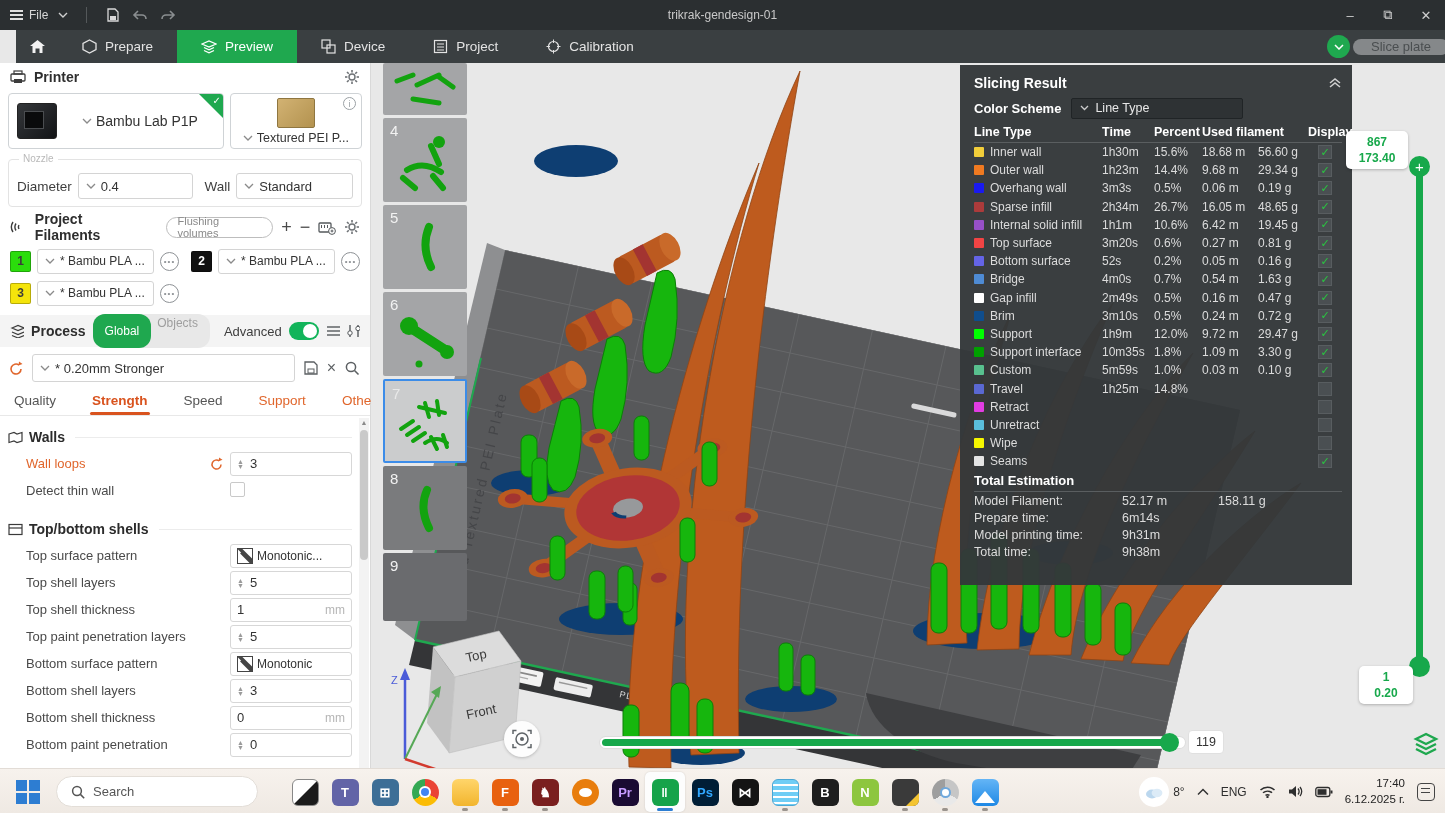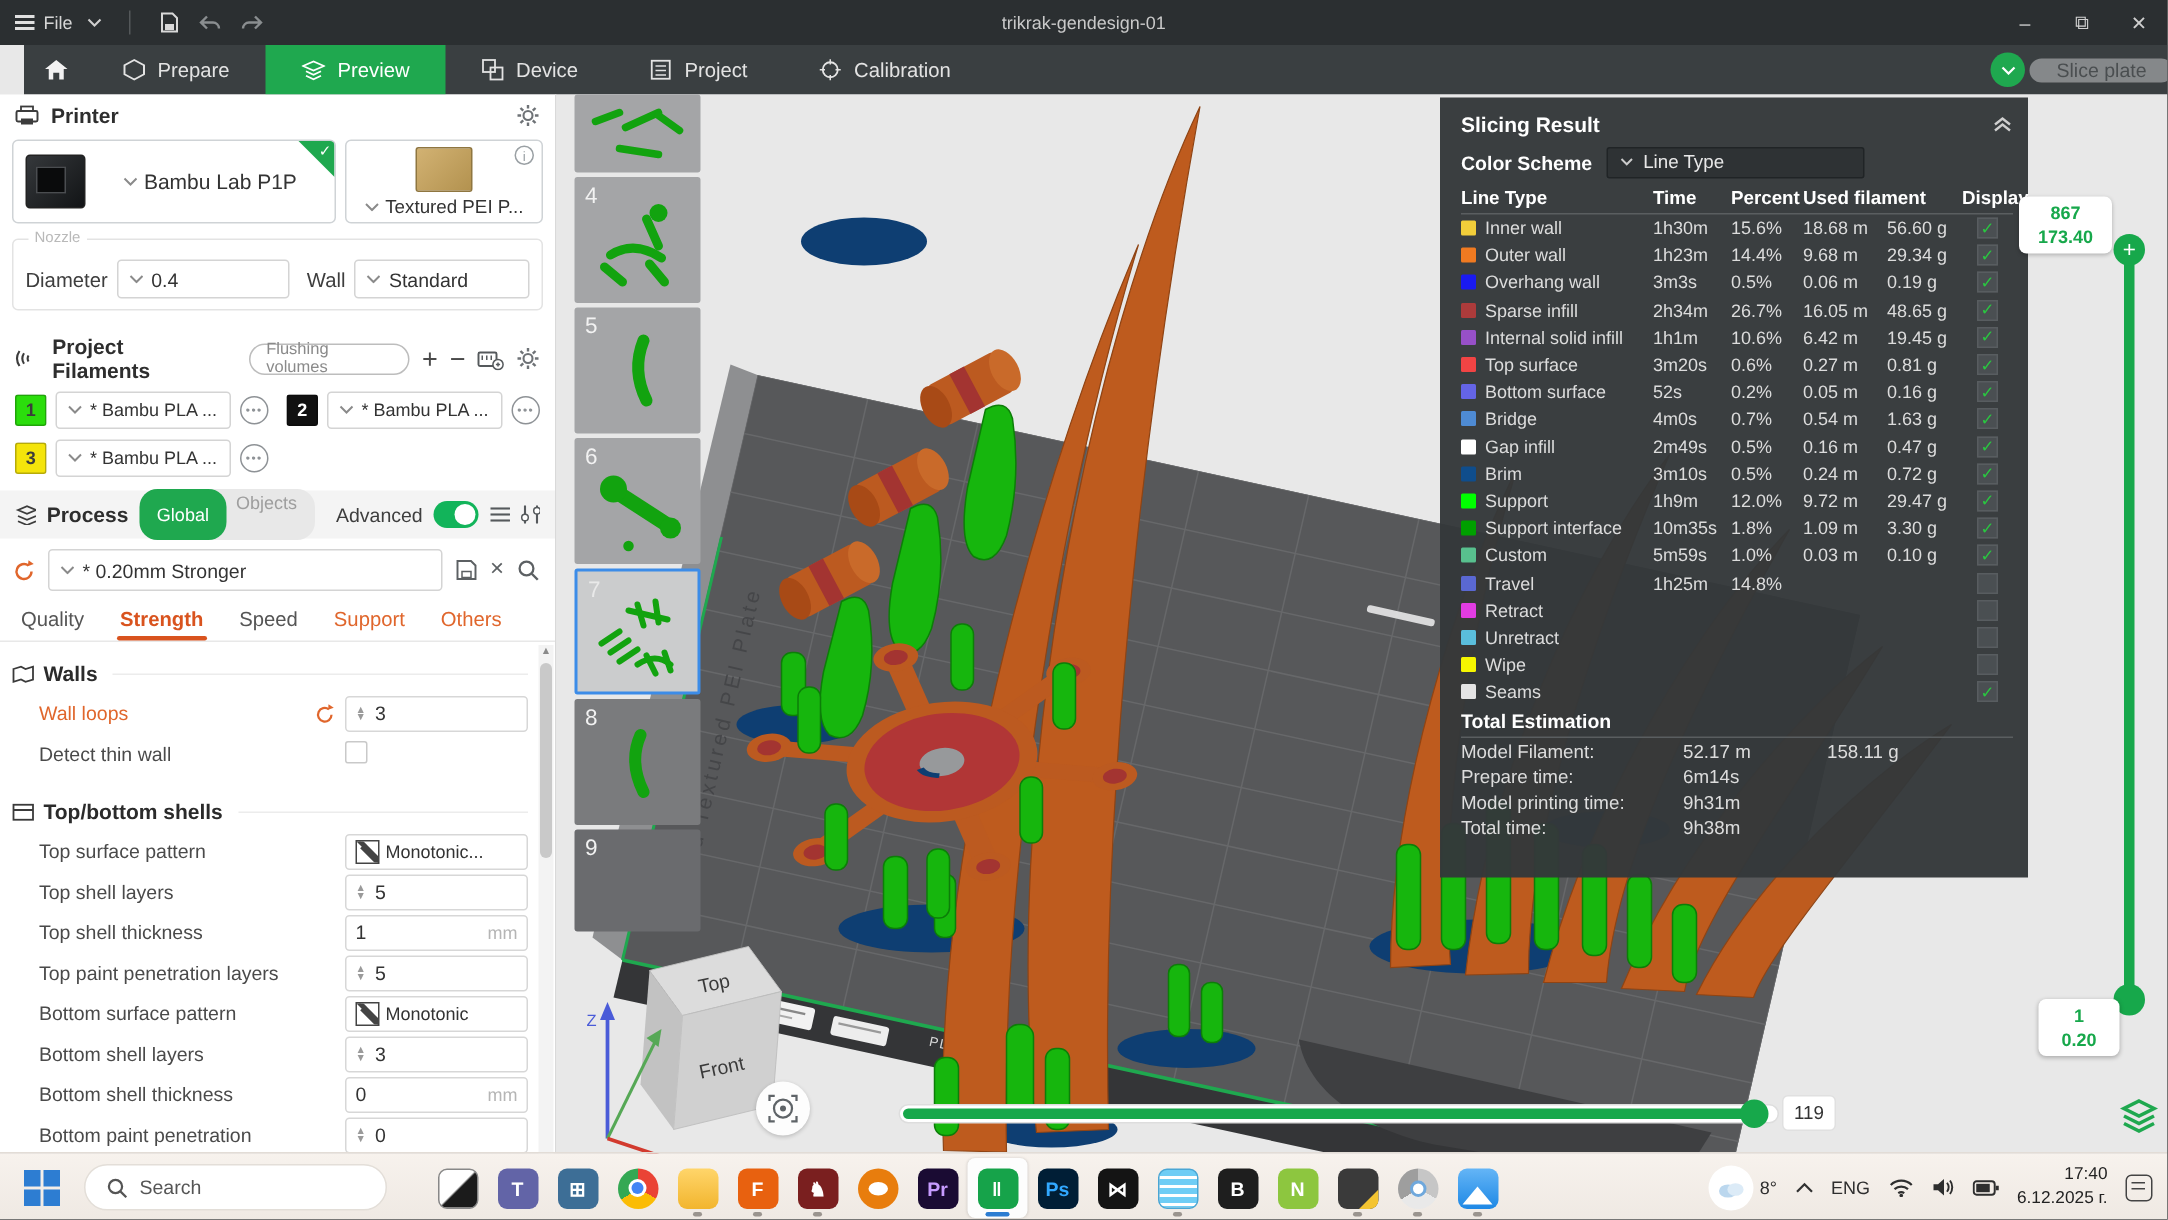--- a/index.html
+++ b/index.html
@@ -59,21 +59,21 @@
   .fil-sel { width:117px; height:25px; }
   .dots-btn { width:19px; height:19px; border:1.4px solid #8E9296; border-radius:50%; display:flex; align-items:center; justify-content:center; color:#8E9296; font-size:8px; letter-spacing:1px; }
   .proc-head { background:#F4F4F4; height:32px; margin-top:6px; display:flex; align-items:center; gap:7px; padding:0 10px; }
   .seg { display:flex; border-radius:12px; background:#E8E8E8; }
   .seg-on { background:#1FA84F; color:#fff; border-radius:12px; padding:10px 12px; font-size:12px; }
   .seg-off { color:#9E9E9E; padding:2px 12px 2px 6px; font-size:12px; }
   .toggle { width:34px; height:18px; border-radius:9px; background:#12B45A; position:relative; }
   .toggle::after { content:""; position:absolute; right:2px; top:2px; width:14px; height:14px; border-radius:50%; background:#fff; }
   .preset-row { display:flex; align-items:center; gap:8px; padding:7px 10px 4px 8px; }
   .preset-sel { flex:1; height:28px; font-size:13px; }
-  .ptabs { display:flex; gap:0; border-bottom:1px solid #E8E8E8; padding:0 2px; height:30px; align-items:flex-end; }
+  .ptabs { display:flex; gap:12px; border-bottom:1px solid #E8E8E8; padding:0 2px; height:30px; align-items:flex-end; }
   .ptab { padding:0 12px 7px 12px; font-size:13.5px; color:#555; position:relative; }
   .ptab.active { color:#D9531E; font-weight:bold; }
   .ptab.active::after { content:""; position:absolute; left:10px; right:10px; bottom:0; height:3px; border-radius:2px; background:#D9531E; }
   .ptab.modified { color:#E0662C; }
   .params { position:relative; height:372px; padding:8px 18px 0 8px; overflow:hidden; }
   .group-head { display:flex; align-items:center; gap:6px; height:26px; }
   .group-title { font-weight:bold; font-size:14px; color:#2B2B2B; }
   .group-line { flex:1; height:1px; background:#ECECEC; margin-left:4px; }
   .prow { display:flex; align-items:center; height:27px; padding-left:18px; }
   .plabel { flex:1; font-size:13px; color:#4A4A4A; }
@@ -313,21 +313,21 @@
         </div>
         <span class="flab" style="margin-left:6px;">Wall</span>
         <div class="select" style="width:120px;">
           <svg width="10" height="6">
               <polyline points="1,1 5,5 9,1" fill="none" stroke="#8A8A8A" stroke-width="1.3"></polyline>
             </svg>
           <span>Standard</span>
         </div>
       </div>
 
-      <div class="sec-head" style="margin-top:18px;">
+      <div class="sec-head" style="margin-top:6px;">
         <svg width="17" height="14">
             <path d="M3,2 a9,9 0 0 0 0,10 M6,3.5 a6.5,6.5 0 0 0 0,7 M9,5 a4,4 0 0 0 0,4" fill="none" stroke="#3C3C3C" stroke-width="1.4"></path>
           </svg>
         <span class="sec-title">Project Filaments</span>
         <span class="grow"></span>
         <span class="pill-btn">Flushing volumes</span>
         <span style="font-size:18px;color:#4A4A4A;">+</span>
         <span style="font-size:18px;color:#4A4A4A;">−</span>
         <svg width="18" height="15">
             <rect x="1" y="3" width="12" height="9" rx="1" fill="none" stroke="#55595C" stroke-width="1.3"></rect>

